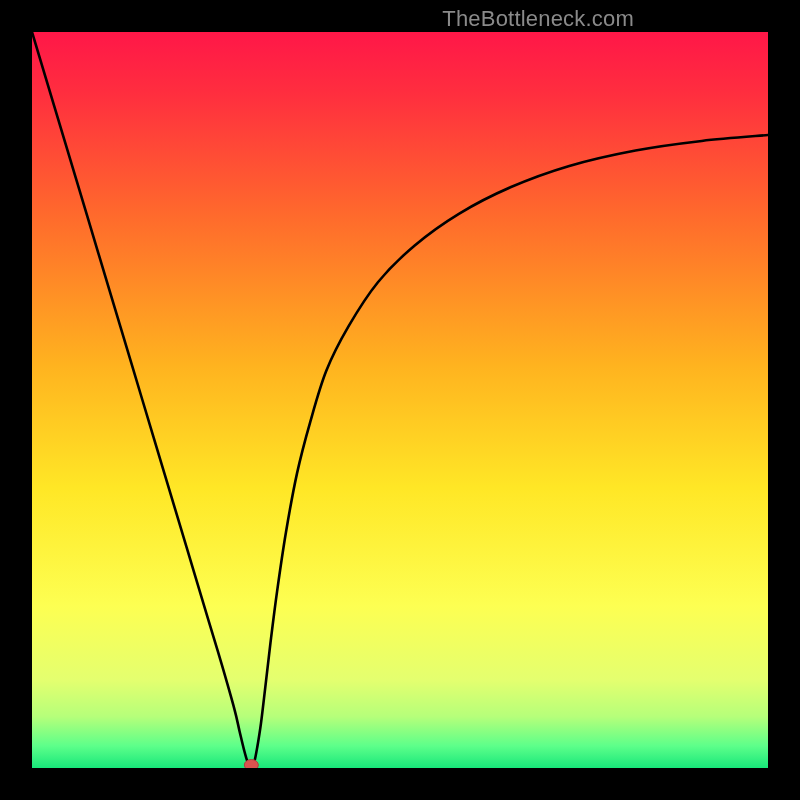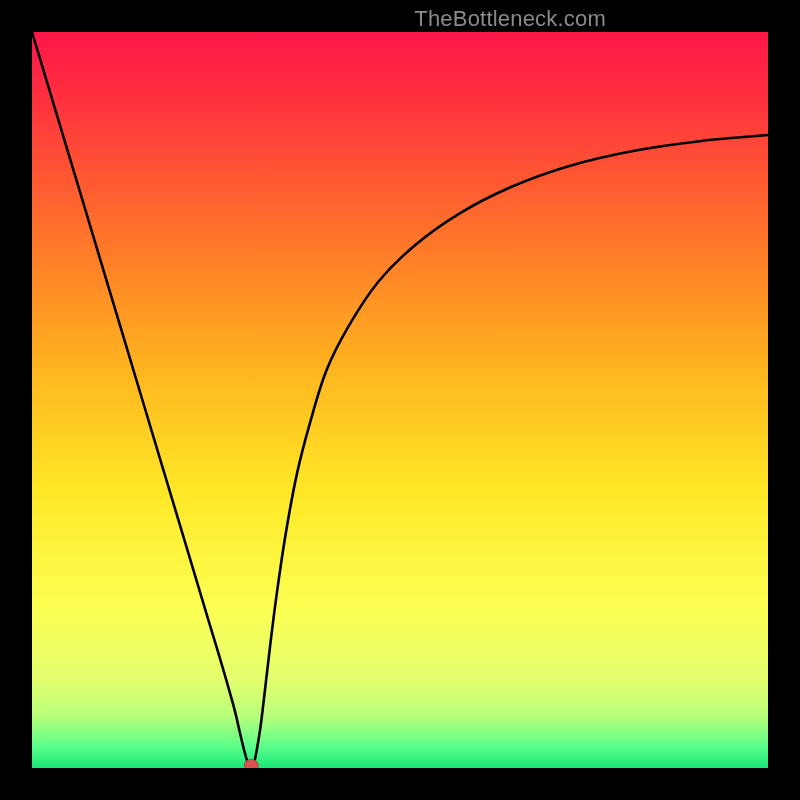--- a/index.html
+++ b/index.html
@@ -11,20 +11,21 @@
     overflow: hidden;
     font-family: Arial, sans-serif;
   }
   .frame {
     position: absolute;
     left: 0;
     top: 0;
     width: 640px;
     height: 800px;
     background: #000;
+    padding-left: 28px;
   }
   .plot-area {
     position: absolute;
     left: 32px;
     top: 32px;
     width: 736px;
     height: 736px;
     overflow: hidden;
   }
   .gradient-bg {

